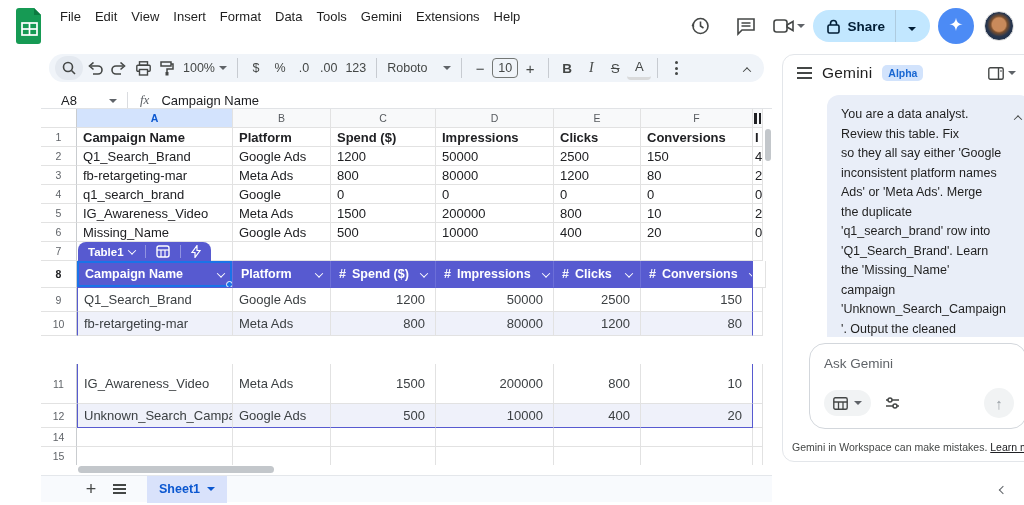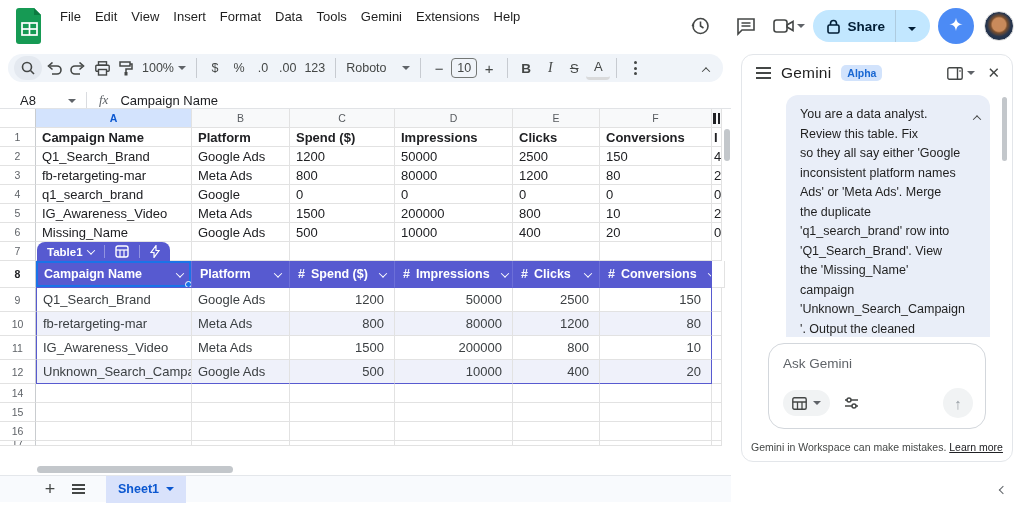--- a/index.html
+++ b/index.html
@@ -24,21 +24,21 @@
   .share-pill { background:#c2e7ff; border-radius:18px; height:32px; display:flex; align-items:center; padding:0 4px 0 14px; color:#001d35; }
   .share-pill .lbl { font-size:13.5px; font-weight:600; margin:0 10px 0 7px; }
   .share-div { width:1px; height:32px; background:#aecbdf; margin-right:2px; }
   .share-caret { padding:0 10px; }
   .gem-circle { width:36px; height:36px; border-radius:50%; background:#4c8bf5; display:flex; align-items:center; justify-content:center; }
   .avatar { width:30px; height:30px; border-radius:50%; margin-left:2px;
     background:radial-gradient(circle at 50% 45%, #c98a5b 0 32%, #7a4f2e 40%, #27364f 58%, #1b2940 100%);
     border:1px solid #e0e0e0; }
 
   
-  .content { flex:1; display:flex; min-height:0; }
+  .content { flex:1; display:flex; min-height:0;padding-left:41px; }
   .sheet-side { width:731px; display:flex; flex-direction:column; }
   .panel-side { flex:1; position:relative; background:#fff; }
 
   
   .toolbar-wrap { height:33px; padding:2px 8px 3px 8px; }
   .toolbar { height:28px; background:#f0f4f9; border-radius:14px; display:flex; align-items:center; padding:0 10px 0 6px; color:#444746; font-size:13px; position:relative; }
   .tb { height:24px; min-width:24px; padding:0 4px; display:flex; align-items:center; justify-content:center; border-radius:4px; gap:4px; }
   .tb.first { background:#e4e9f0; border-radius:12px; width:28px; }
   .tb-div { width:1px; height:20px; background:#c7cbd1; margin:0 6px; }
   .tb-txt { font-size:12.5px; color:#444746; }
@@ -438,21 +438,21 @@
           <div class="grow" style="height: 24px;">
             <div class="gcell gutter">10</div>
             <div class="cell tbdy band tb-left" style="width: 156px;">fb-retargeting-mar</div>
             <div class="cell tbdy band" style="width: 98px;">Meta Ads</div>
             <div class="cell tbdy band num-r" style="width: 105px;">800</div>
             <div class="cell tbdy band num-r" style="width: 118px;">80000</div>
             <div class="cell tbdy band num-r" style="width: 87px;">1200</div>
             <div class="cell tbdy band num-r tb-right" style="width: 112px;">80</div>
             <div class="cell frag" style="width: 10px;"></div>
           </div>
-          <div class="grow" style="height: 24px;">
+          <div class="grow" style="height: 40px; margin-top: 28px;">
             <div class="gcell gutter">11</div>
             <div class="cell tbdy tb-left" style="width: 156px;">IG_Awareness_Video</div>
             <div class="cell tbdy" style="width: 98px;">Meta Ads</div>
             <div class="cell tbdy num-r" style="width: 105px;">1500</div>
             <div class="cell tbdy num-r" style="width: 118px;">200000</div>
             <div class="cell tbdy num-r" style="width: 87px;">800</div>
             <div class="cell tbdy num-r tb-right" style="width: 112px;">10</div>
             <div class="cell frag" style="width: 10px;"></div>
           </div>
           <div class="grow" style="height: 24px;">
@@ -554,21 +554,21 @@
         <div class="gchat">
           <div class="bubble">
             <div id="msg-lines">
                 <div class="line">You are a data analyst.</div>
                 <div class="line">Review this table. Fix</div>
                 <div class="line">so they all say either 'Google</div>
                 <div class="line">inconsistent platform names</div>
                 <div class="line">Ads' or 'Meta Ads'. Merge</div>
                 <div class="line">the duplicate</div>
                 <div class="line">'q1_search_brand' row into</div>
-                <div class="line">'Q1_Search_Brand'. View</div>
+                <div class="line">'Q1_Search_Brand'. Learn</div>
                 <div class="line">the 'Missing_Name'</div>
                 <div class="line">campaign</div>
                 <div class="line">'Unknown_Search_Campaign</div>
                 <div class="line">'. Output the cleaned</div>
               </div>
             <span class="bubble-collapse"><span class="chev up"></span></span>
           </div>
           <div class="gscroll"></div>
         </div>
 

